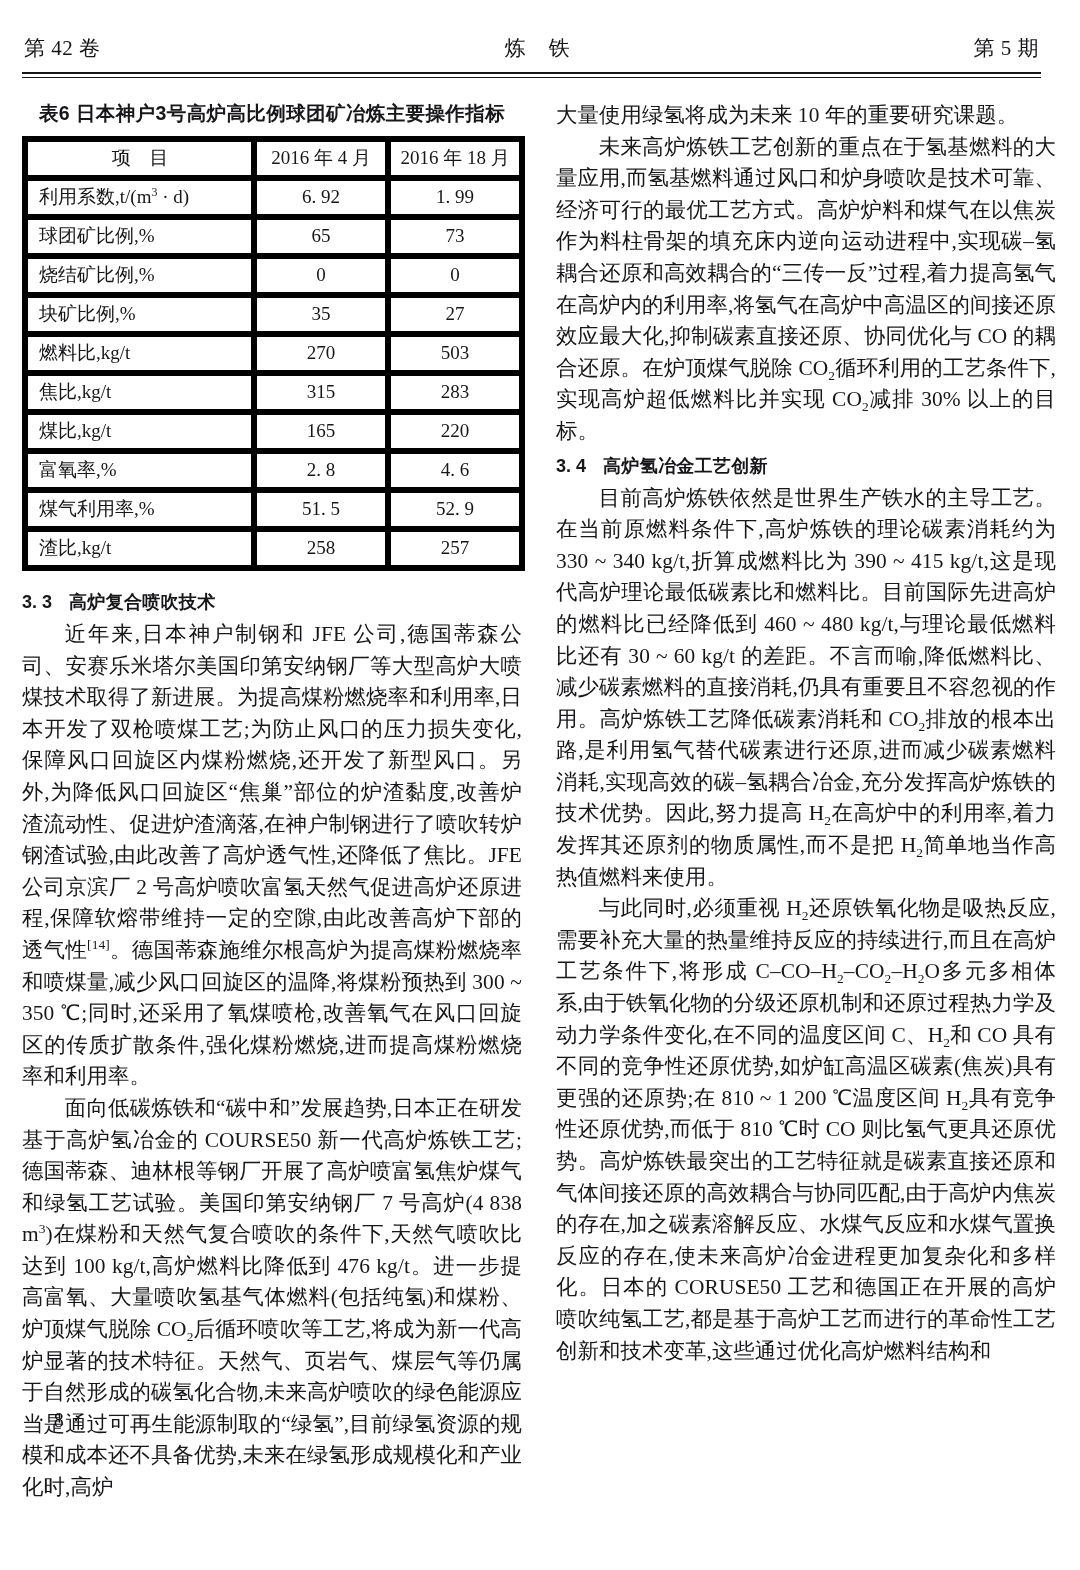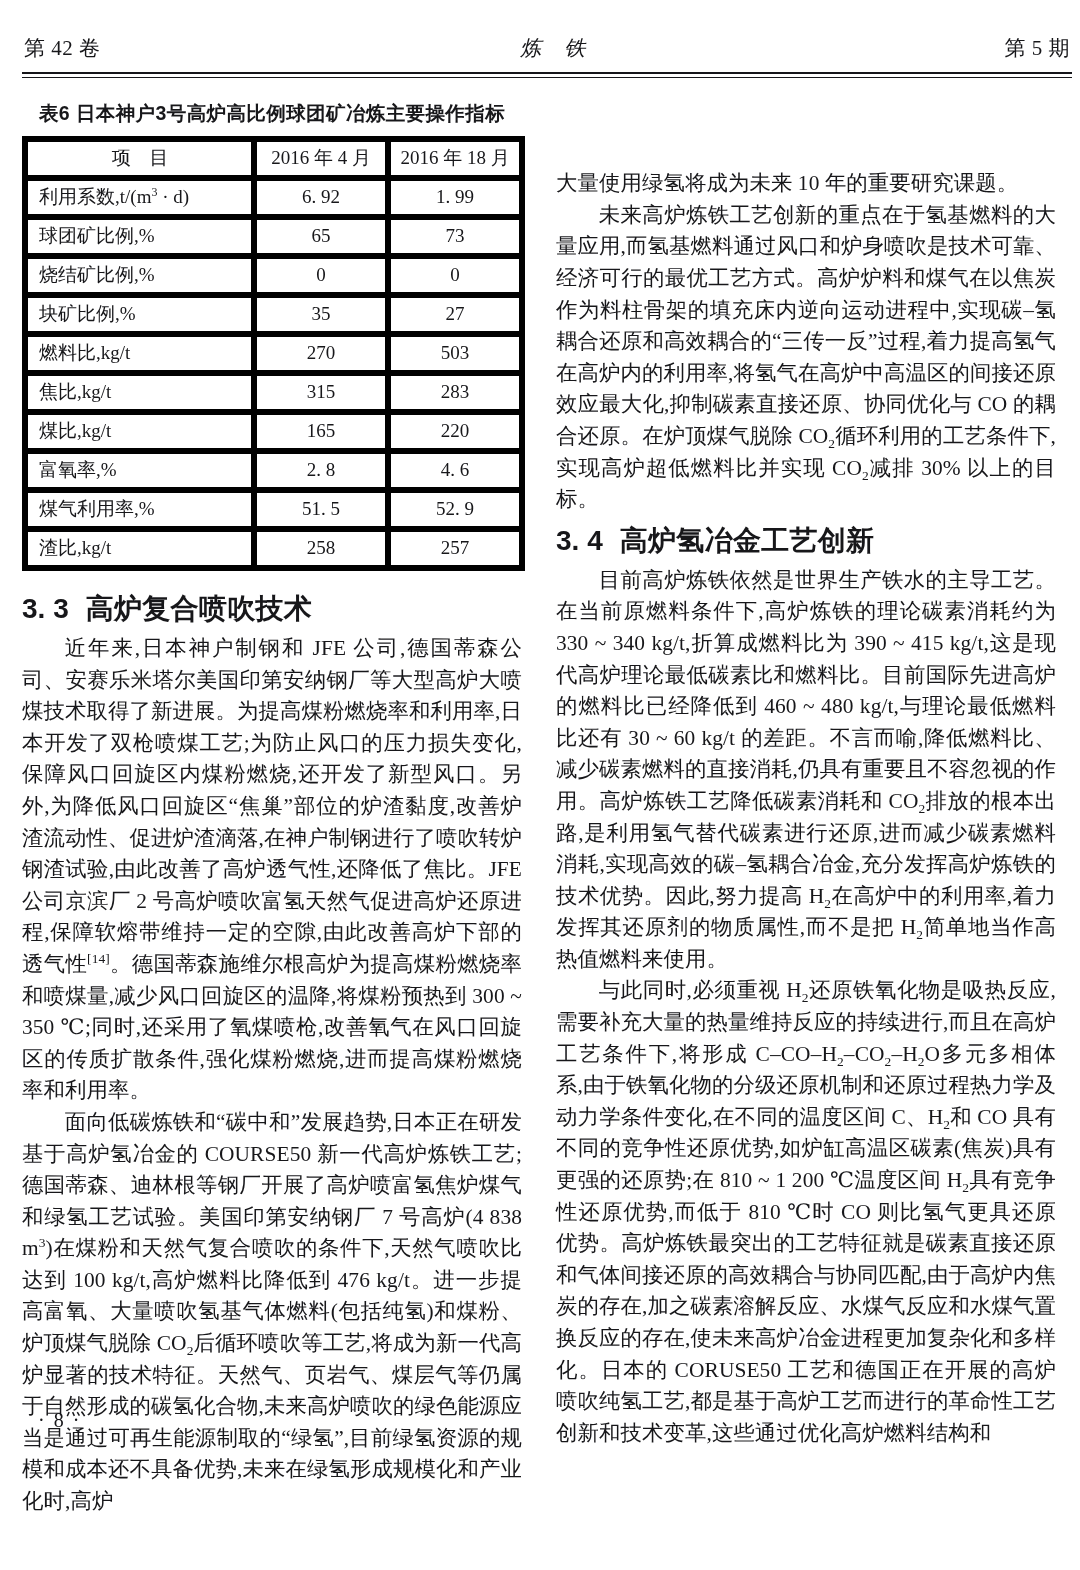--- a/index.html
+++ b/index.html
@@ -14,50 +14,49 @@
     color: #17171a;
     position: relative;
     overflow: hidden;
   }
   .page {
     position: absolute;
     left: 0; top: 0;
     width: 1080px;
     height: 1448px;
     box-sizing: border-box;
-    padding: 34px 8px 0 22px;
+    padding: 34px 39px 0 22px;
   }
 
   
   .runhead {
     display: flex;
     align-items: baseline;
     justify-content: space-between;
     font-size: 21px;
     letter-spacing: 0.5px;
     padding: 0 2px 10px 2px;
   }
   .runhead .mid {
     font-weight: 400;
     letter-spacing: 9px;
     padding-left: 9px;
-    font-style: italic;
   }
   .rule-double {
     border-top: 2.2px solid #16161a;
     border-bottom: 1.1px solid #16161a;
     height: 3px;
     margin: 0 0 22px 0;
   }
 
   
   .columns {
     display: flex;
     gap: 34px;
-    align-items: center;
+    align-items: flex-start;
   }
   .col {
     width: 500px;
     flex: 0 0 500px;
   }
 
   
   .tbl-caption {
     font-size: 19.5px;
     font-weight: bold;
@@ -99,39 +98,40 @@
   col.c2 { width: 134px; }
   col.c3 { width: 134px; }
   sup.s, sub.s {
     font-size: 0.63em;
     line-height: 0;
   }
 
   
   h2.sec {
     font-family: "Liberation Sans", "DejaVu Sans", sans-serif;
-    font-size: 28px;
+    font-size: 18px;
     font-weight: bold;
     margin: 19px 0 5px 0;
     letter-spacing: 0.3px;
   }
   h2.sec .num {
     margin-right: 17px;
     letter-spacing: 0;
   }
   h2.sec.tight { margin-top: 6px; }
 
   p.body {
     font-size: 21.4px;
     line-height: 31.6px;
     margin: 0;
     text-align: justify;
     text-justify: inter-ideograph;
     text-indent: 2em;
     letter-spacing: 0.1px;
+    font-family: Liberation Serif, serif;
   }
   p.body.cont { text-indent: 0; }
 
   .page-num {
     position: absolute;
     left: 38px;
     bottom: 16px;
     font-size: 20px;
     letter-spacing: 2px;
   }

